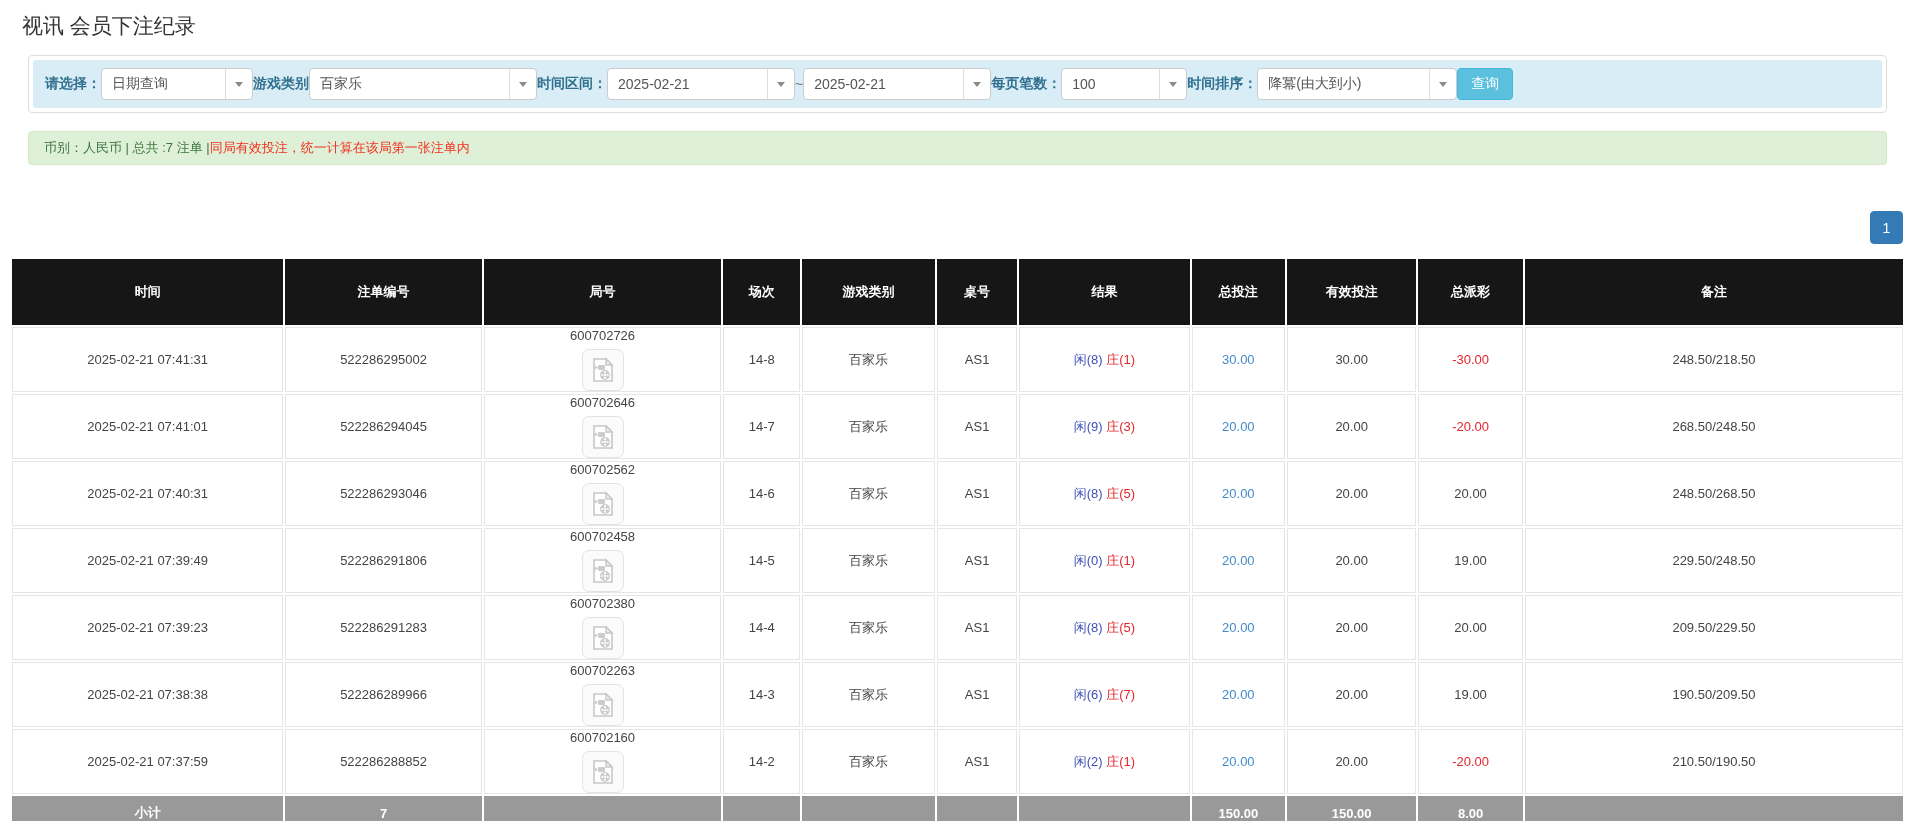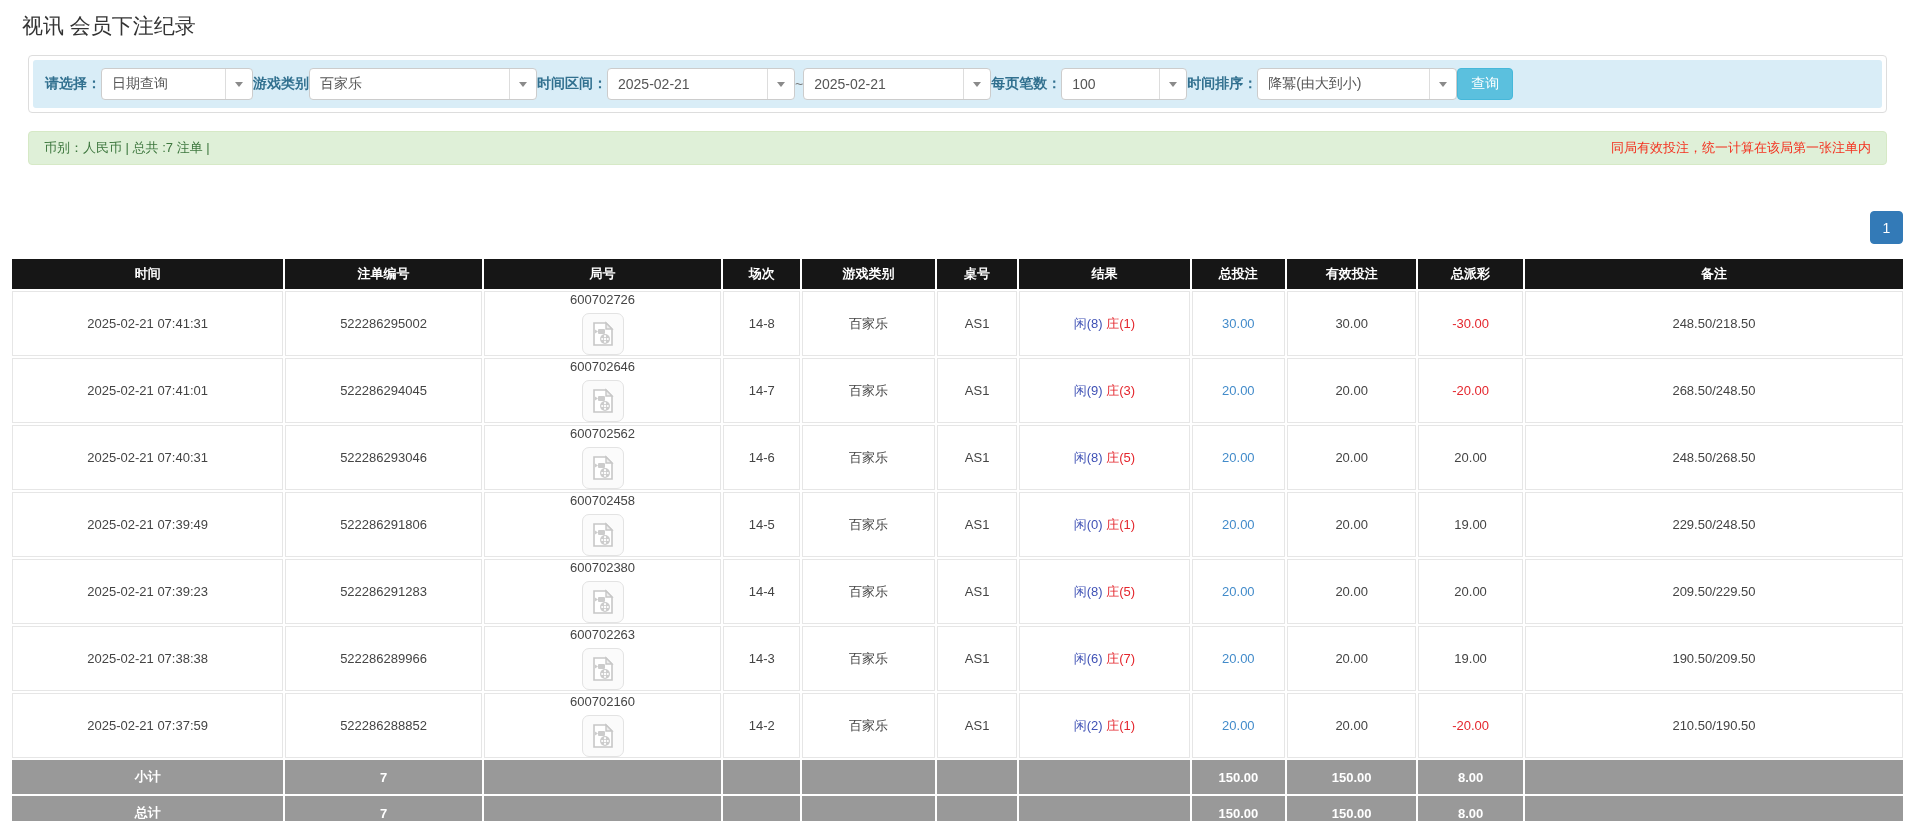--- a/index.html
+++ b/index.html
@@ -21,33 +21,33 @@
             font-size:14px; color:#555; cursor:pointer; }
   .sel-text { padding-left:10px; white-space:nowrap; overflow:hidden; }
   .sel-caret { width:27px; align-self:stretch; border-left:1px solid #ddd; border-radius:0 4px 4px 0;
                display:flex; align-items:center; justify-content:center; }
   .caret { width:0; height:0; border-left:4px solid transparent; border-right:4px solid transparent; border-top:5px solid #8a8a8a; }
   .btn-search { height:32px; padding:0 13px; background:#5bc0de; border:1px solid #46b8da; color:#fff;
                 font-size:14px; border-radius:4px; cursor:pointer; font-family:inherit; }
 
   
   .alert { margin:18px 28px 0; background:#dff0d8; border:1px solid #d6e9c6; border-radius:4px;
-           padding:7px 15px; display:flex; justify-content:space-between; align-items:center; font-size:13px; }
+           padding:7px 15px; display:flex; align-items:center; font-size:13px; }
   .alert-left { color:#3c763d; }
   .alert-right { color:#f4301e; }
 
   
   .pager { display:flex; justify-content:flex-end; margin:46px 12px 0; }
   .pager.bottom { margin-top:26px; }
   .page-btn { min-width:33px; height:33px; background:#337ab7; border:1px solid #337ab7; border-radius:4px;
               color:#fff; font-size:14px; display:flex; align-items:center; justify-content:center; cursor:pointer; }
 
   
   table.records { width:1895px; margin:13px 10px 0; border-collapse:separate; border-spacing:2px; table-layout:fixed; }
-  thead th { background:#161616; color:#fff; font-size:13px; font-weight:700; padding:6px 4px; text-align:center; white-space:nowrap; }
+  thead th { background:#161616; color:#fff; font-size:13px; font-weight:700; padding:24px 4px; text-align:center; white-space:nowrap; }
   tbody td { background:#fff; border:1px solid #e6e6e6; height:52px; text-align:center; vertical-align:middle;
              font-size:13px; color:#444; padding:0 4px; white-space:nowrap; }
   tfoot td { background:#999; color:#fff; font-size:13px; font-weight:700; height:34px; text-align:center; vertical-align:middle; }
 
   .round-wrap { display:inline-flex; align-items:center; gap:6px;flex-direction:column; }
   .icon-btn { width:42px; height:42px; background:#fbfbfb; border:1px solid #e3e3e3; border-radius:7px;
               display:inline-flex; align-items:center; justify-content:center; cursor:pointer; }
   .res-player { color:#3f51b5; }
   .res-banker { color:#e4262d; }
   .bet-link { color:#428bca; text-decoration:none; cursor:pointer; }

